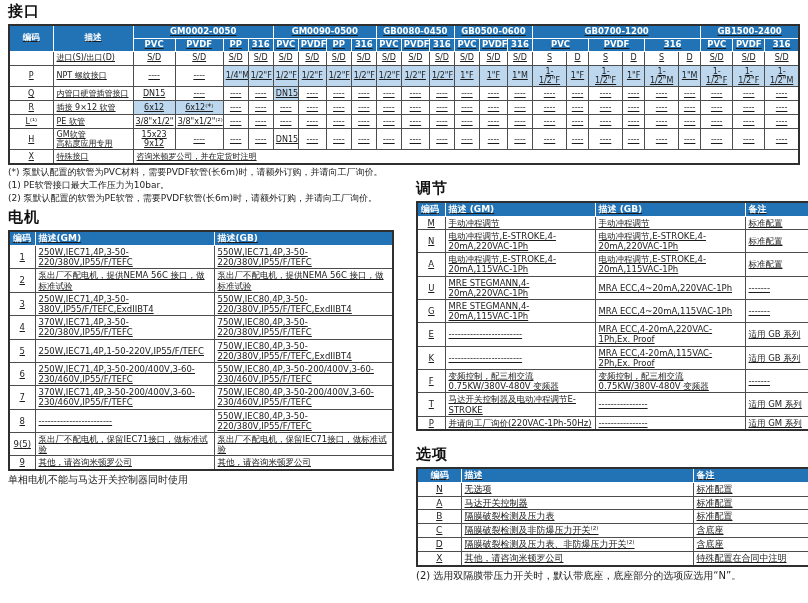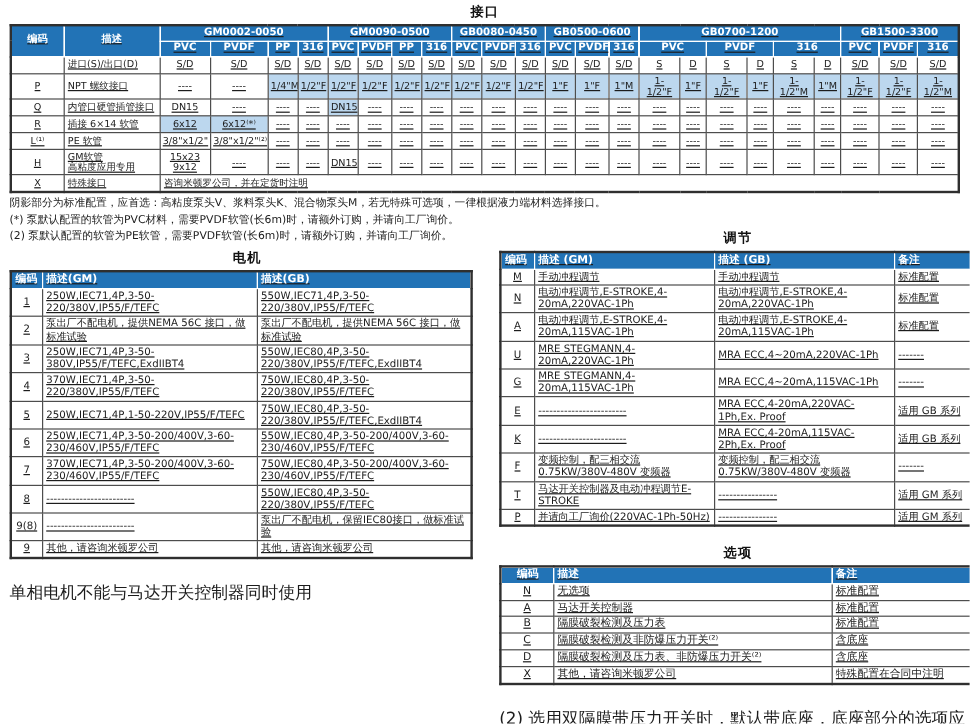--- a/index.html
+++ b/index.html
@@ -4,22 +4,22 @@
 <style>
   * { box-sizing: border-box; }
   html,body { margin:0; padding:0; }
   body {
     width:808px; height:603px; overflow:hidden;
     background:#ffffff; color:#1c1c1c;
     font-family:"DejaVu Sans", sans-serif;
   }
   .page { padding:2px 8px 0 8px; }
   h2.sec {
-    font-size:11px; font-weight:bold; margin:0 0 3px 0;
-    letter-spacing:1px; color:#111;text-align:center;
+    font-size:15px; font-weight:bold; margin:0 0 3px 0;
+    letter-spacing:1px; color:#111;
   }
   table.grid {
     border-collapse:collapse; table-layout:fixed;
     border:2px solid #2f2f2f;
     text-decoration:underline;
   }
   .grid th {
     background:#2273B6; color:#fff; font-weight:bold;
     border:1px solid #ffffff; padding:1px 2px; text-align:center;
     overflow:hidden;
@@ -43,21 +43,21 @@
   #tbl-motor   { width:384px; font-size:8.5px; line-height:1.2; }
   #tbl-adjust  { width:396px; font-size:8.5px; line-height:1.2; }
   #tbl-options { width:396px; font-size:9px;  line-height:1.2; }
   #tbl-motor th, #tbl-adjust th, #tbl-options th, #tbl-base th { font-size:9px; text-align:left; padding-left:3px; }
   #tbl-motor th.c, #tbl-adjust th.c, #tbl-options th.c, #tbl-base th.c { text-align:center; }
   #tbl-motor td, #tbl-adjust td { padding:1px 3px; }
   .sec-motor   { margin-top:4px; }
   .sec-adjust  { margin-top:14px; }
   .sec-base    { margin-top:45px; }
   .sec-options { margin-top:14px; }
-  .small-note { font-size:14px; margin-top:19px; }
+  .small-note { font-size:10px; margin-top:2px; }
 </style>
 </head>
 <body>
 
 <div class="page">
 
   <div>
     <h2 class="sec">接口</h2>
     <table class="grid" id="tbl-interface">
       <colgroup>
@@ -89,21 +89,21 @@
       </colgroup>
     <thead>
           <tr>
             <th rowspan="2">编码</th>
             <th rowspan="2">描述</th>
             <th colspan="4">GM0002-0050</th>
             <th colspan="4">GM0090-0500</th>
             <th colspan="3">GB0080-0450</th>
             <th colspan="3">GB0500-0600</th>
             <th colspan="6">GB0700-1200</th>
-            <th colspan="3">GB1500-3300</th>
+            <th colspan="3">GB1500-2400</th>
           </tr>
           <tr>
             <th>PVC</th>
             <th>PVDF</th>
             <th>PP</th>
             <th>316</th>
             <th>PVC</th>
             <th>PVDF</th>
             <th>PP</th>
             <th>316</th>
@@ -198,21 +198,21 @@
             <td>----</td>
             <td>----</td>
             <td>----</td>
             <td>----</td>
             <td>----</td>
             <td>----</td>
             <td>----</td>
           </tr>
           <tr>
             <td class="code">R</td>
-            <td class="desc">插接 6×14 软管</td>
+            <td class="desc">插接 9×12 软管</td>
             <td class="hl">6x12</td>
             <td class="hl">6x12⁽*⁾</td>
             <td>----</td>
             <td>----</td>
             <td>----</td>
             <td>----</td>
             <td>----</td>
             <td>----</td>
             <td>----</td>
             <td>----</td>
@@ -286,26 +286,26 @@
             <td>----</td>
             <td>----</td>
           </tr>
           <tr>
             <td class="code">X</td>
             <td class="desc">特殊接口</td>
             <td class="tl" colspan="23">咨询米顿罗公司，并在定货时注明</td>
           </tr>
         </tbody>
       </table>
-    <div class="note first">阴影部分为标准配置，应首选：高粘度泵头V、浆料泵头K、混合物泵头M，若无特殊可选项，一律根据液力端材料选择接口。</div>
   </div>
 
   <div class="mid">
     <div class="mid-left">
       <div class="note">(*) 泵默认配置的软管为PVC材料，需要PVDF软管(长6m)时，请额外订购，并请向工厂询价。</div>
+      <div class="note">(1) PE软管接口最大工作压力为10bar。</div>
       <div class="note">(2) 泵默认配置的软管为PE软管，需要PVDF软管(长6m)时，请额外订购，并请向工厂询价。</div>
 
       <div class="sec-motor">
         <h2 class="sec">电机</h2>
         <table class="grid" id="tbl-motor">
           <colgroup>
               <col style="width:26px">
               <col style="width:179px">
               <col style="width:179px">
             </colgroup>
@@ -351,23 +351,23 @@
                 <td class="code">7</td>
                 <td class="desc">370W,IEC71,4P,3-50-200/400V,3-60-230/460V,IP55/F/TEFC</td>
                 <td class="desc">750W,IEC80,4P,3-50-200/400V,3-60-230/460V,IP55/F/TEFC</td>
               </tr>
               <tr>
                 <td class="code">8</td>
                 <td class="desc">------------------------</td>
                 <td class="desc">550W,IEC80,4P,3-50-220/380V,IP55/F/TEFC</td>
               </tr>
               <tr>
-                <td class="code">9(8)</td>
-                <td class="desc">------------------------</td>
-                <td class="desc">泵出厂不配电机，保留IEC80接口，做标准试验</td>
+                <td class="code">9(5)</td>
+                <td class="desc">泵出厂不配电机，保留IEC71接口，做标准试验</td>
+                <td class="desc">泵出厂不配电机，保留IEC71接口，做标准试验</td>
               </tr>
               <tr>
                 <td class="code">9</td>
                 <td class="desc">其他，请咨询米顿罗公司</td>
                 <td class="desc">其他，请咨询米顿罗公司</td>
               </tr>
             </tbody>
           </table>
         <div class="small-note">单相电机不能与马达开关控制器同时使用</div>
       </div>

